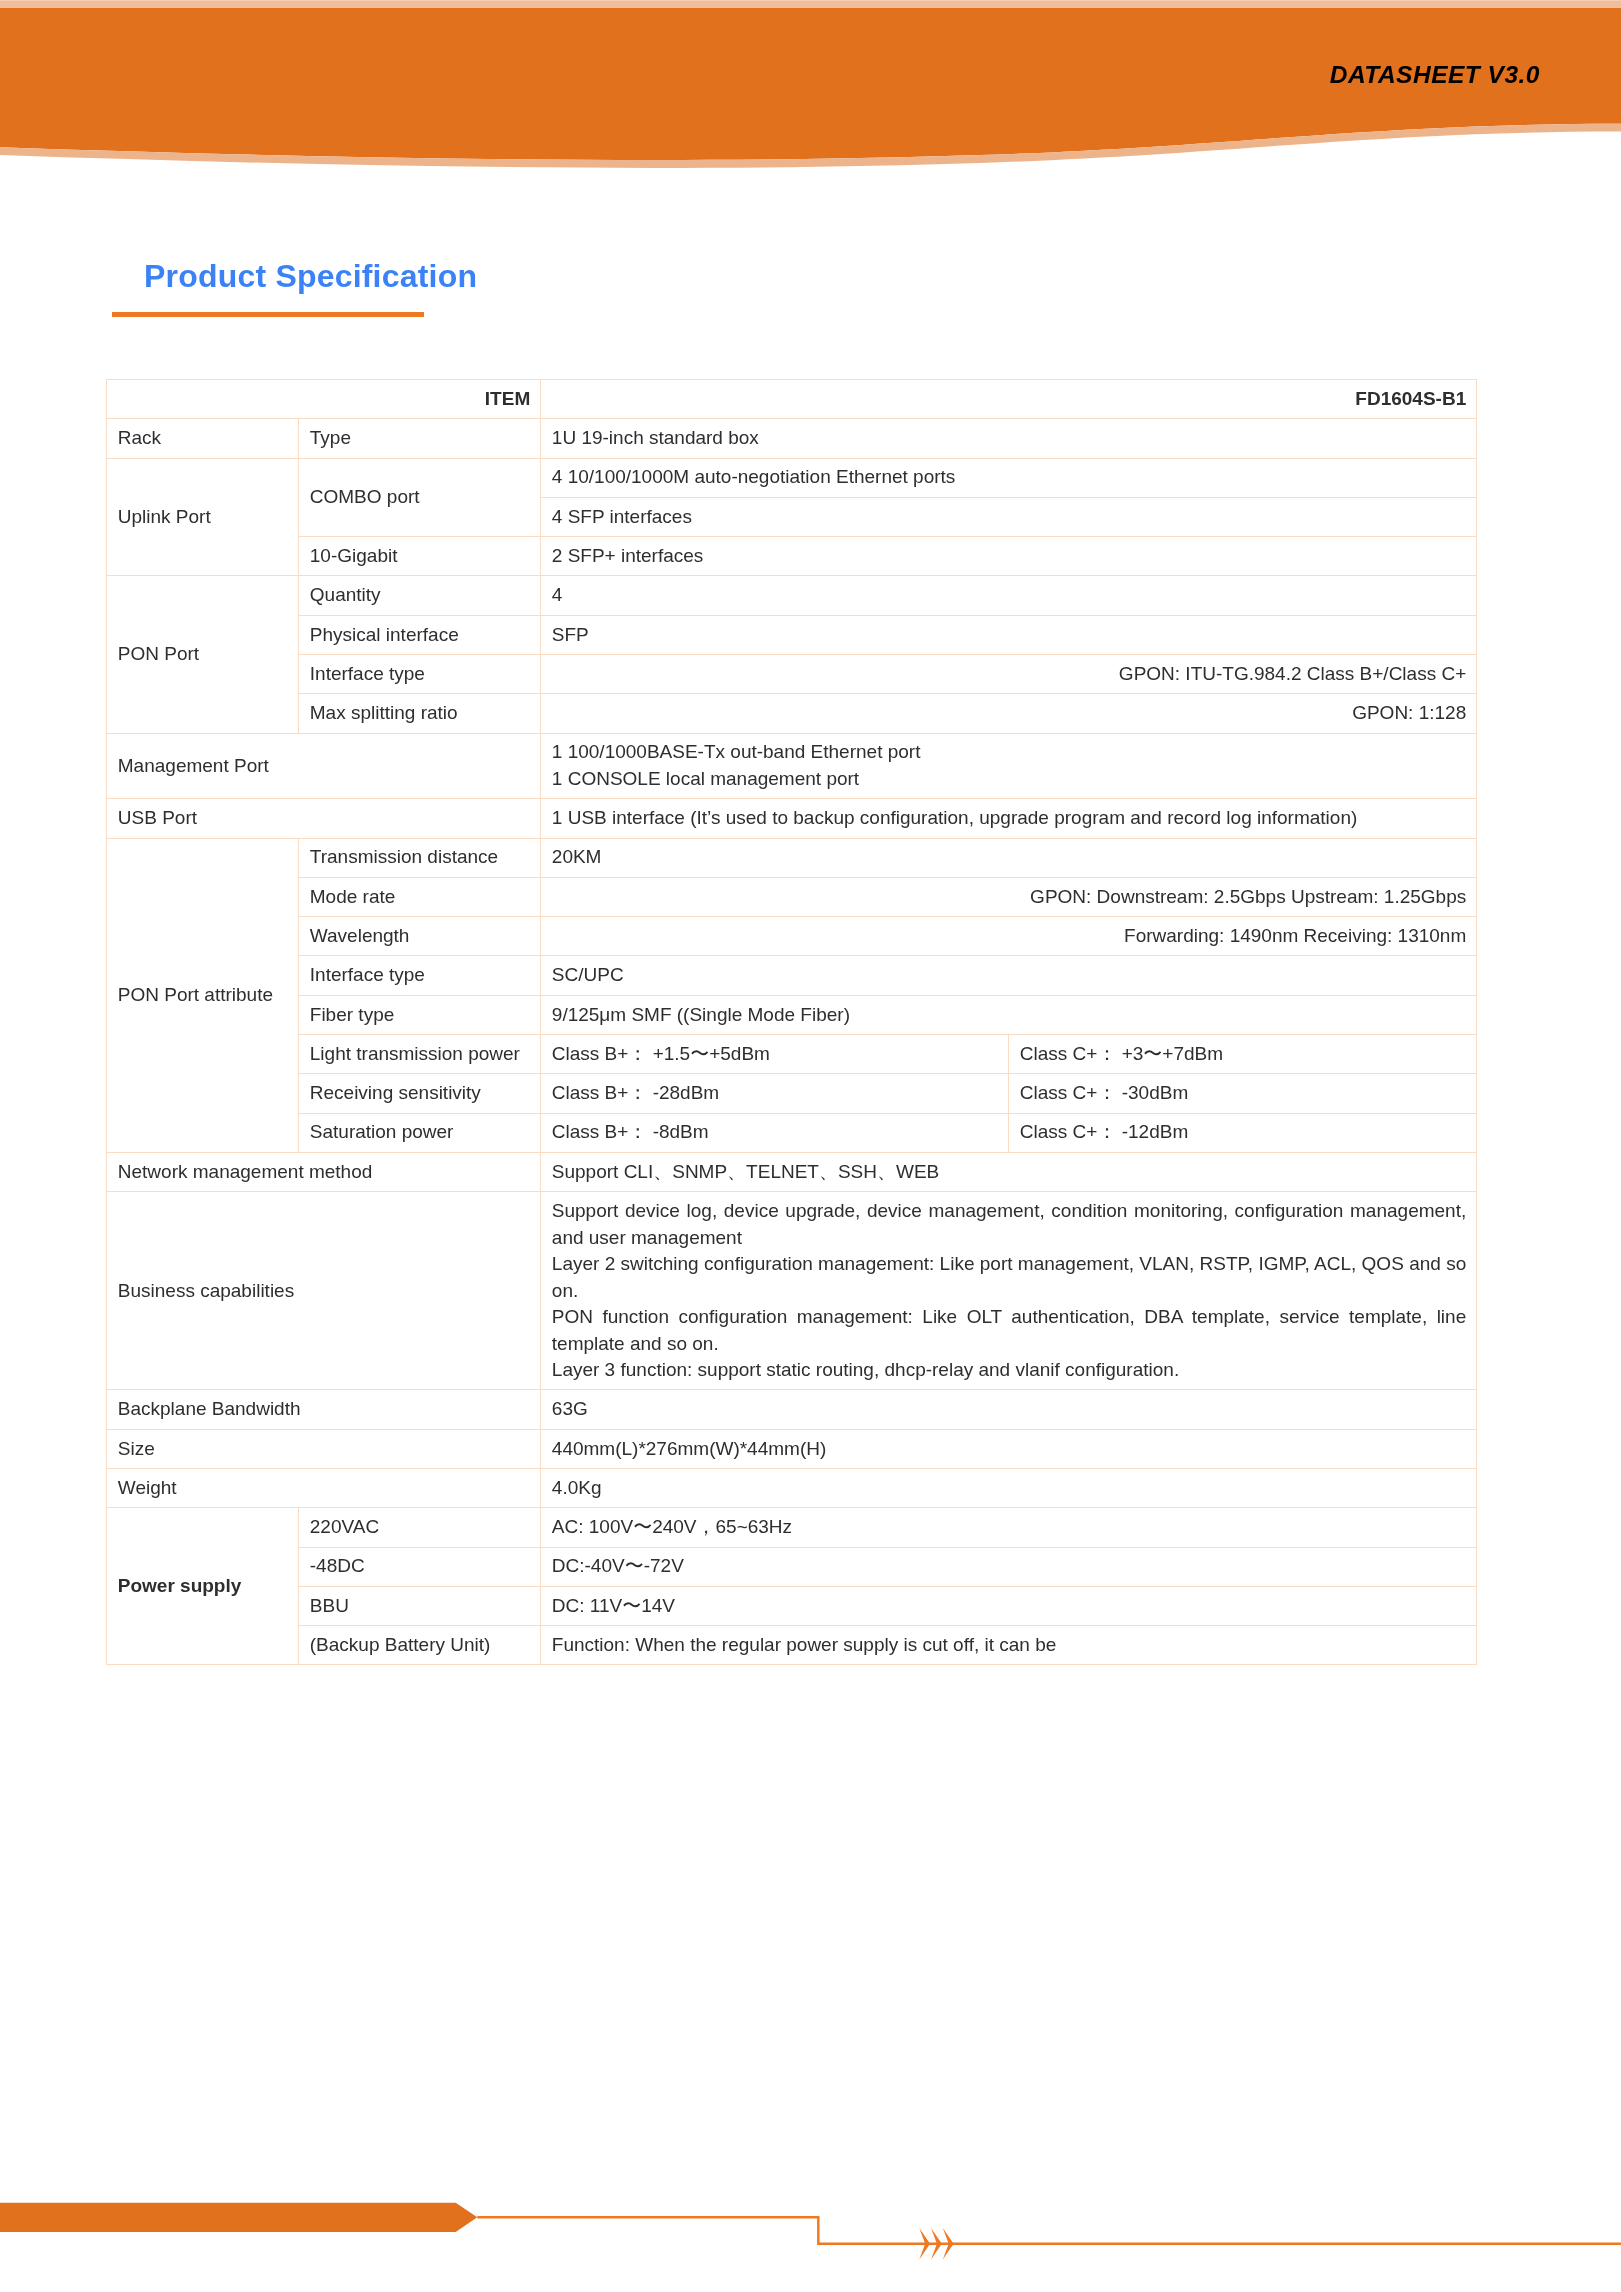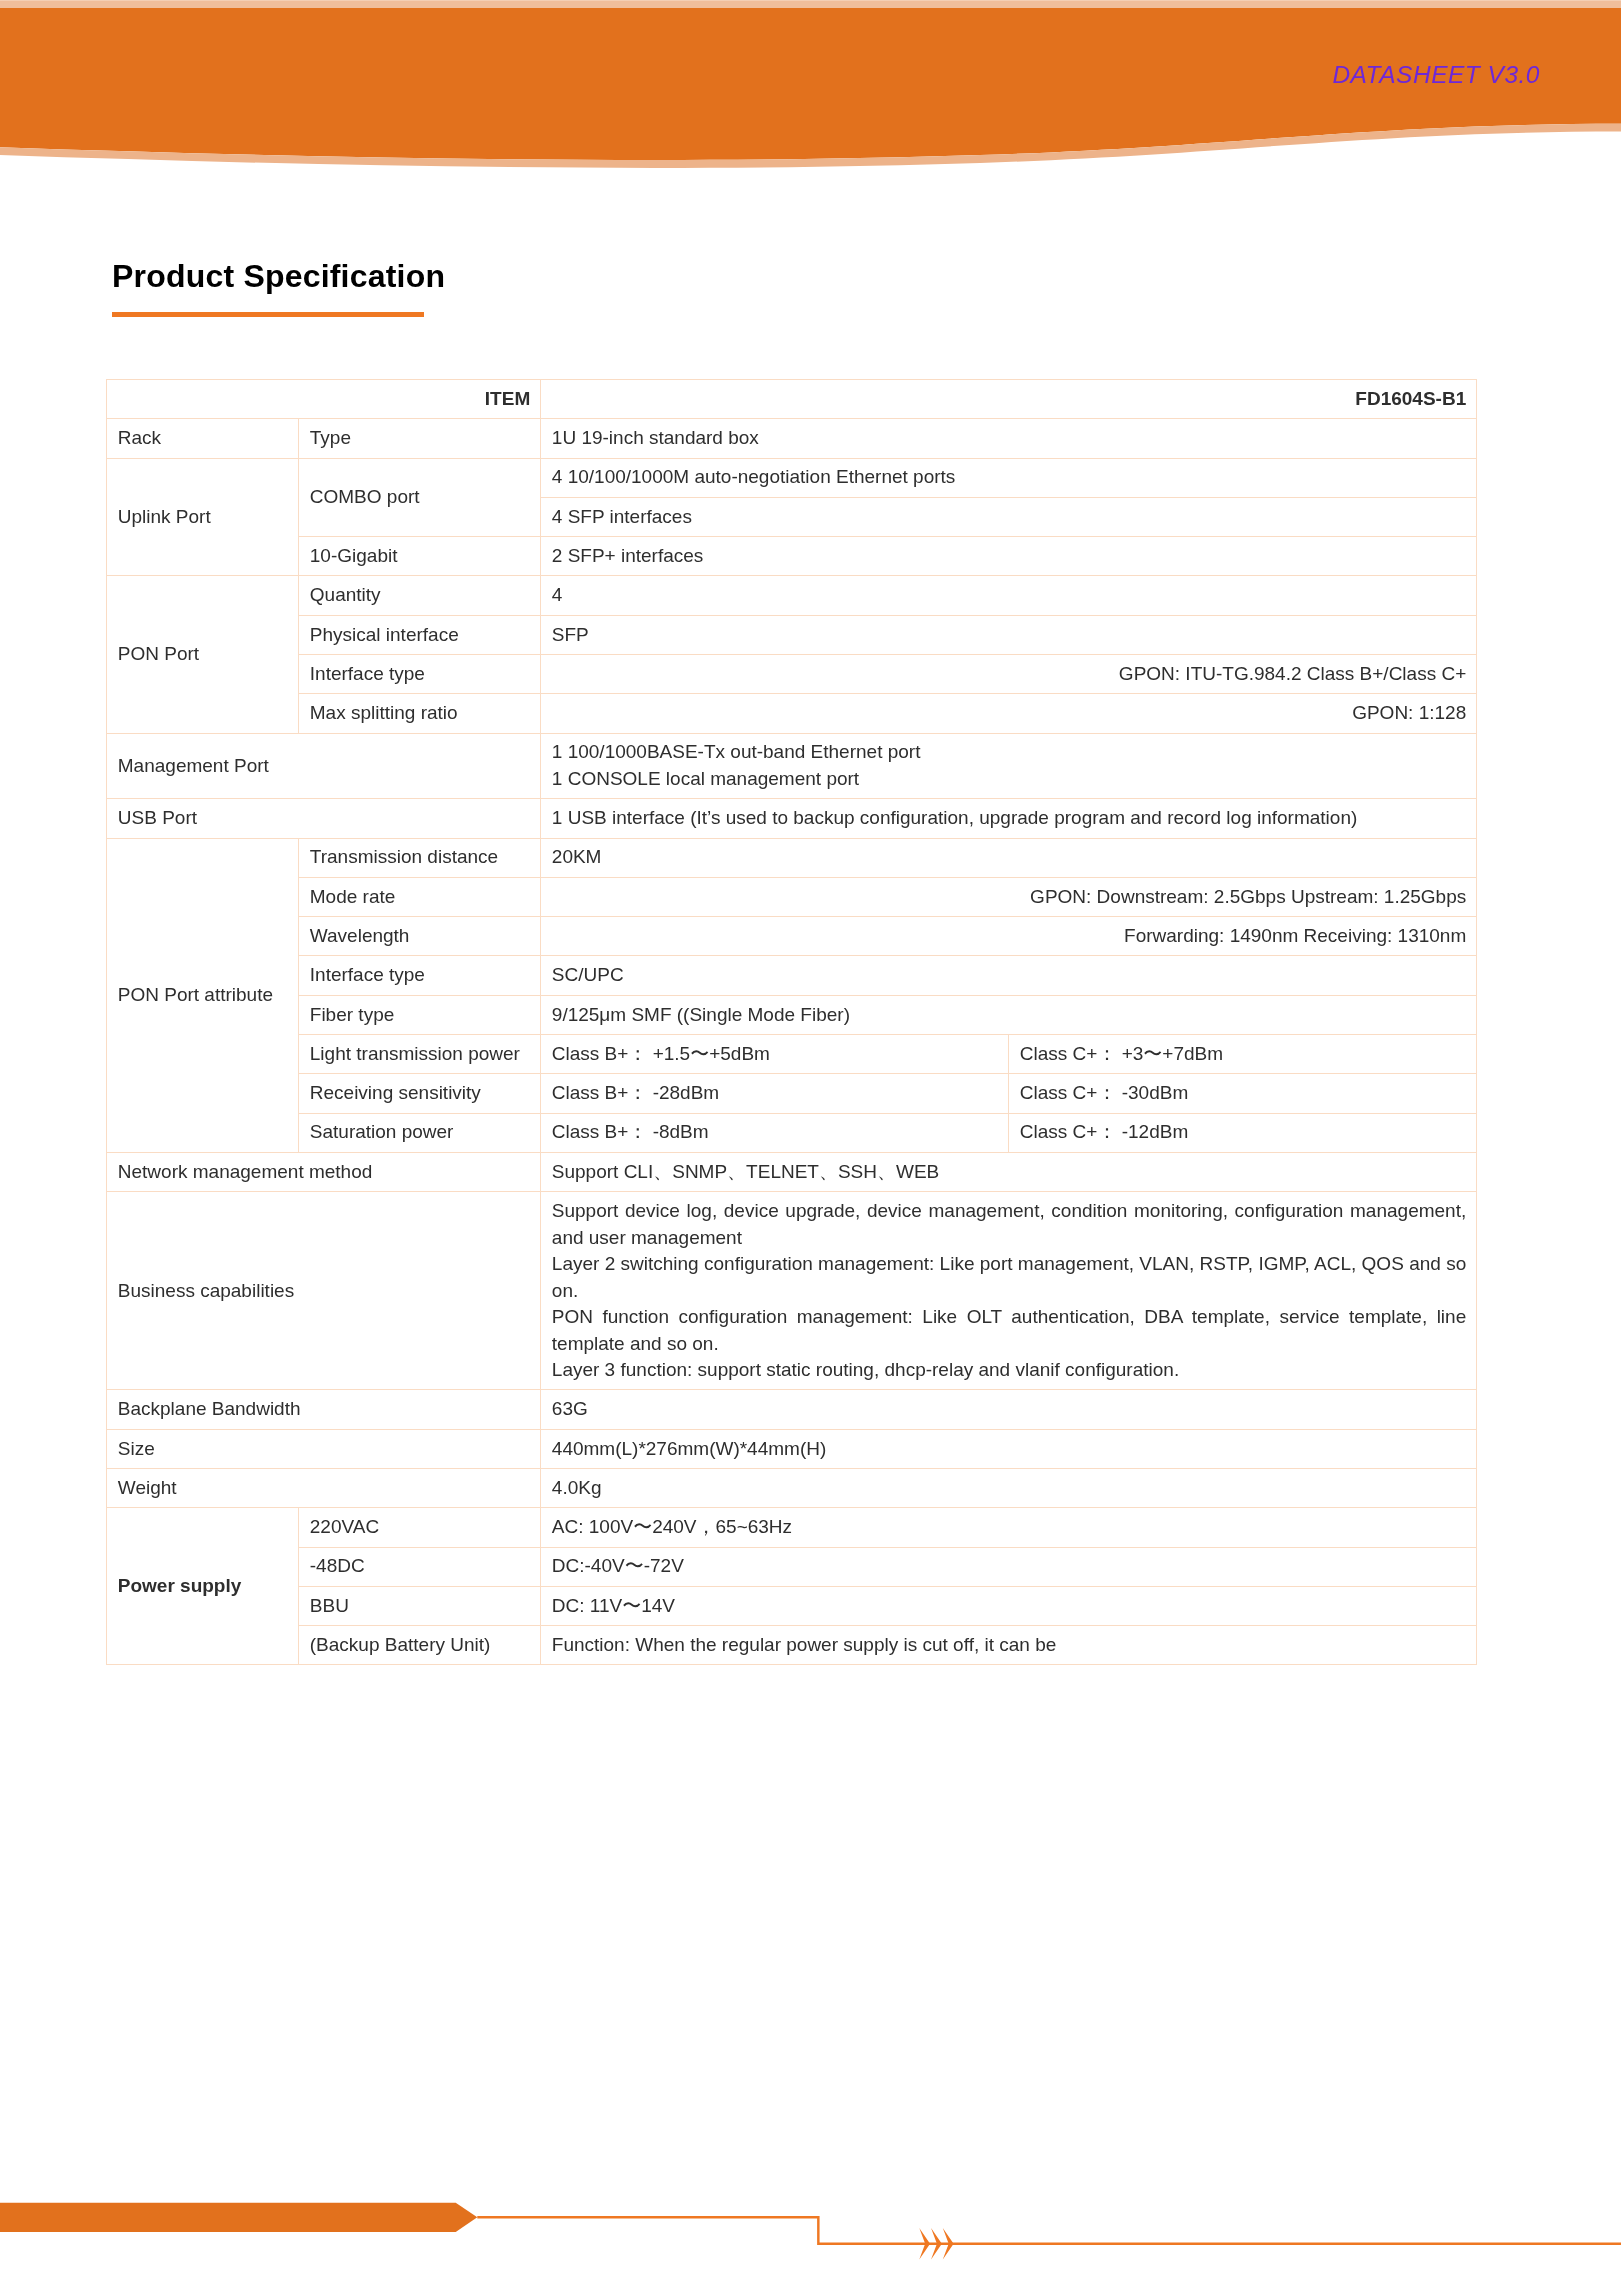--- a/index.html
+++ b/index.html
@@ -22,43 +22,44 @@
     left: 0;
     width: 1621px;
     height: 172px;
     overflow: hidden;
   }
   #header-banner svg { display: block; }
   #header-version {
     position: absolute;
     top: 61px;
     right: 81px;
-    color: #6d28d9;
+    color: #000000;
     font-size: 24.5px;
     font-style: italic;
-    font-weight: normal;
+    font-weight: bold;
     letter-spacing: 0.5px;
     font-family: "Liberation Sans", sans-serif;
     white-space: nowrap;
   }
 
   
   #section-title-wrap {
     position: absolute;
     left: 112px;
     top: 257px;
     width: 686px;
   }
   #section-title {
     font-size: 32px;
     font-weight: bold;
-    color: #000000;
+    color: #3b82f6;
     letter-spacing: 0.2px;
     line-height: 39px;
     font-family: "Liberation Sans", sans-serif;
+    margin-left: 32px;
   }
   #section-title-rule {
     margin-top: 15.7px;
     width: 312px;
     height: 4.9px;
     background: #ef7822;
   }
 
   
   #spec-table {

